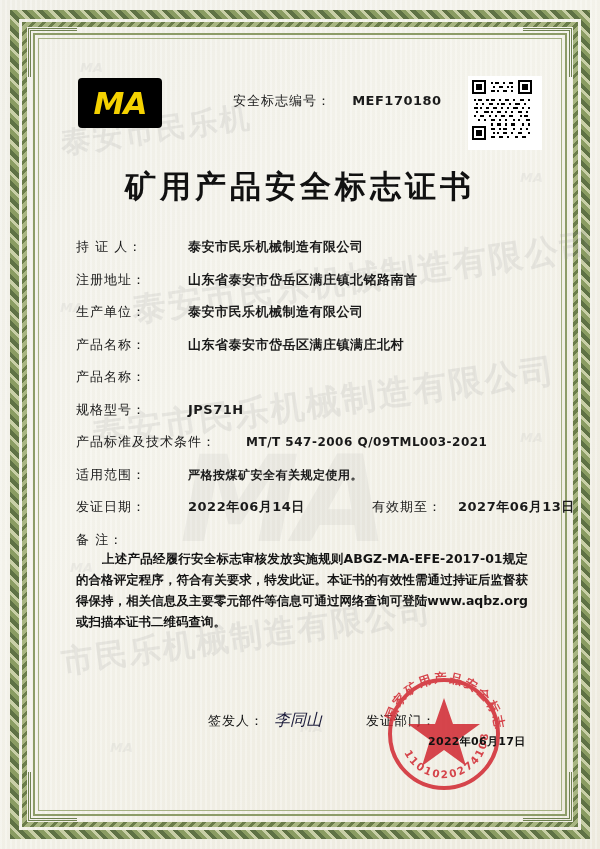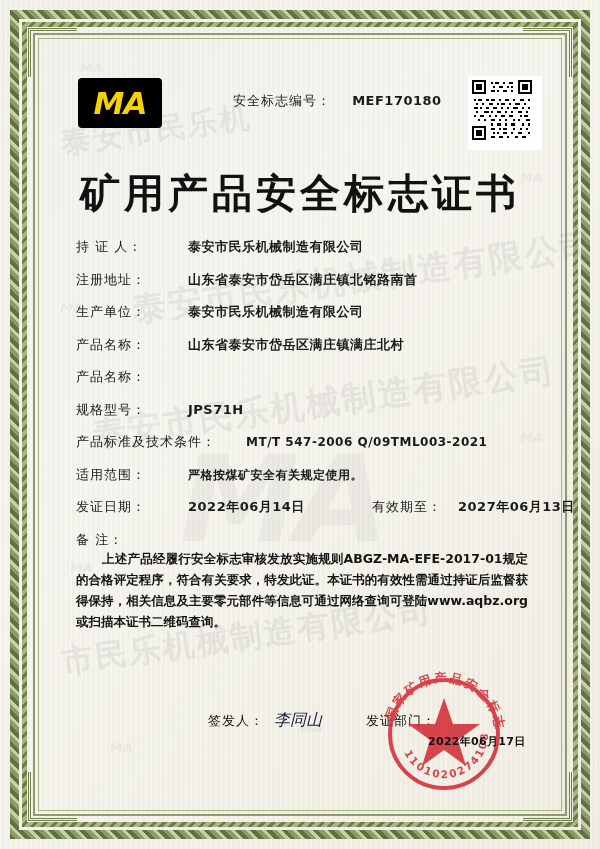--- a/index.html
+++ b/index.html
@@ -87,21 +87,21 @@
   }
   .cert-no .val{margin-left:16px;font-weight:bold;letter-spacing:0.5px;}
 
   .qr{
     position:absolute;right:10px;top:28px;width:66px;height:66px;
     background:#fff;padding:3px;border:1px solid #fff;
   }
 
   .title{
     position:absolute;left:0;top:118px;width:504px;text-align:center;
-    font-size:40px;font-weight:bold;color:#111;letter-spacing:4px;
+    font-size:31px;font-weight:bold;color:#111;letter-spacing:4px;
     font-family:"DejaVu Sans","Liberation Sans",sans-serif;
   }
 
   .fields{position:absolute;left:28px;top:190px;width:460px;}
   .row{display:flex;align-items:baseline;margin-bottom:14.5px;font-size:13px;color:#1a1a1a;}
   .lbl{width:112px;flex:none;letter-spacing:1px;}
   .val{font-weight:bold;letter-spacing:0.5px;}
   .val.small{font-size:12px;}
   .row.dual .val{min-width:150px;}
   .lbl2{width:86px;flex:none;letter-spacing:1px;font-weight:normal;}

